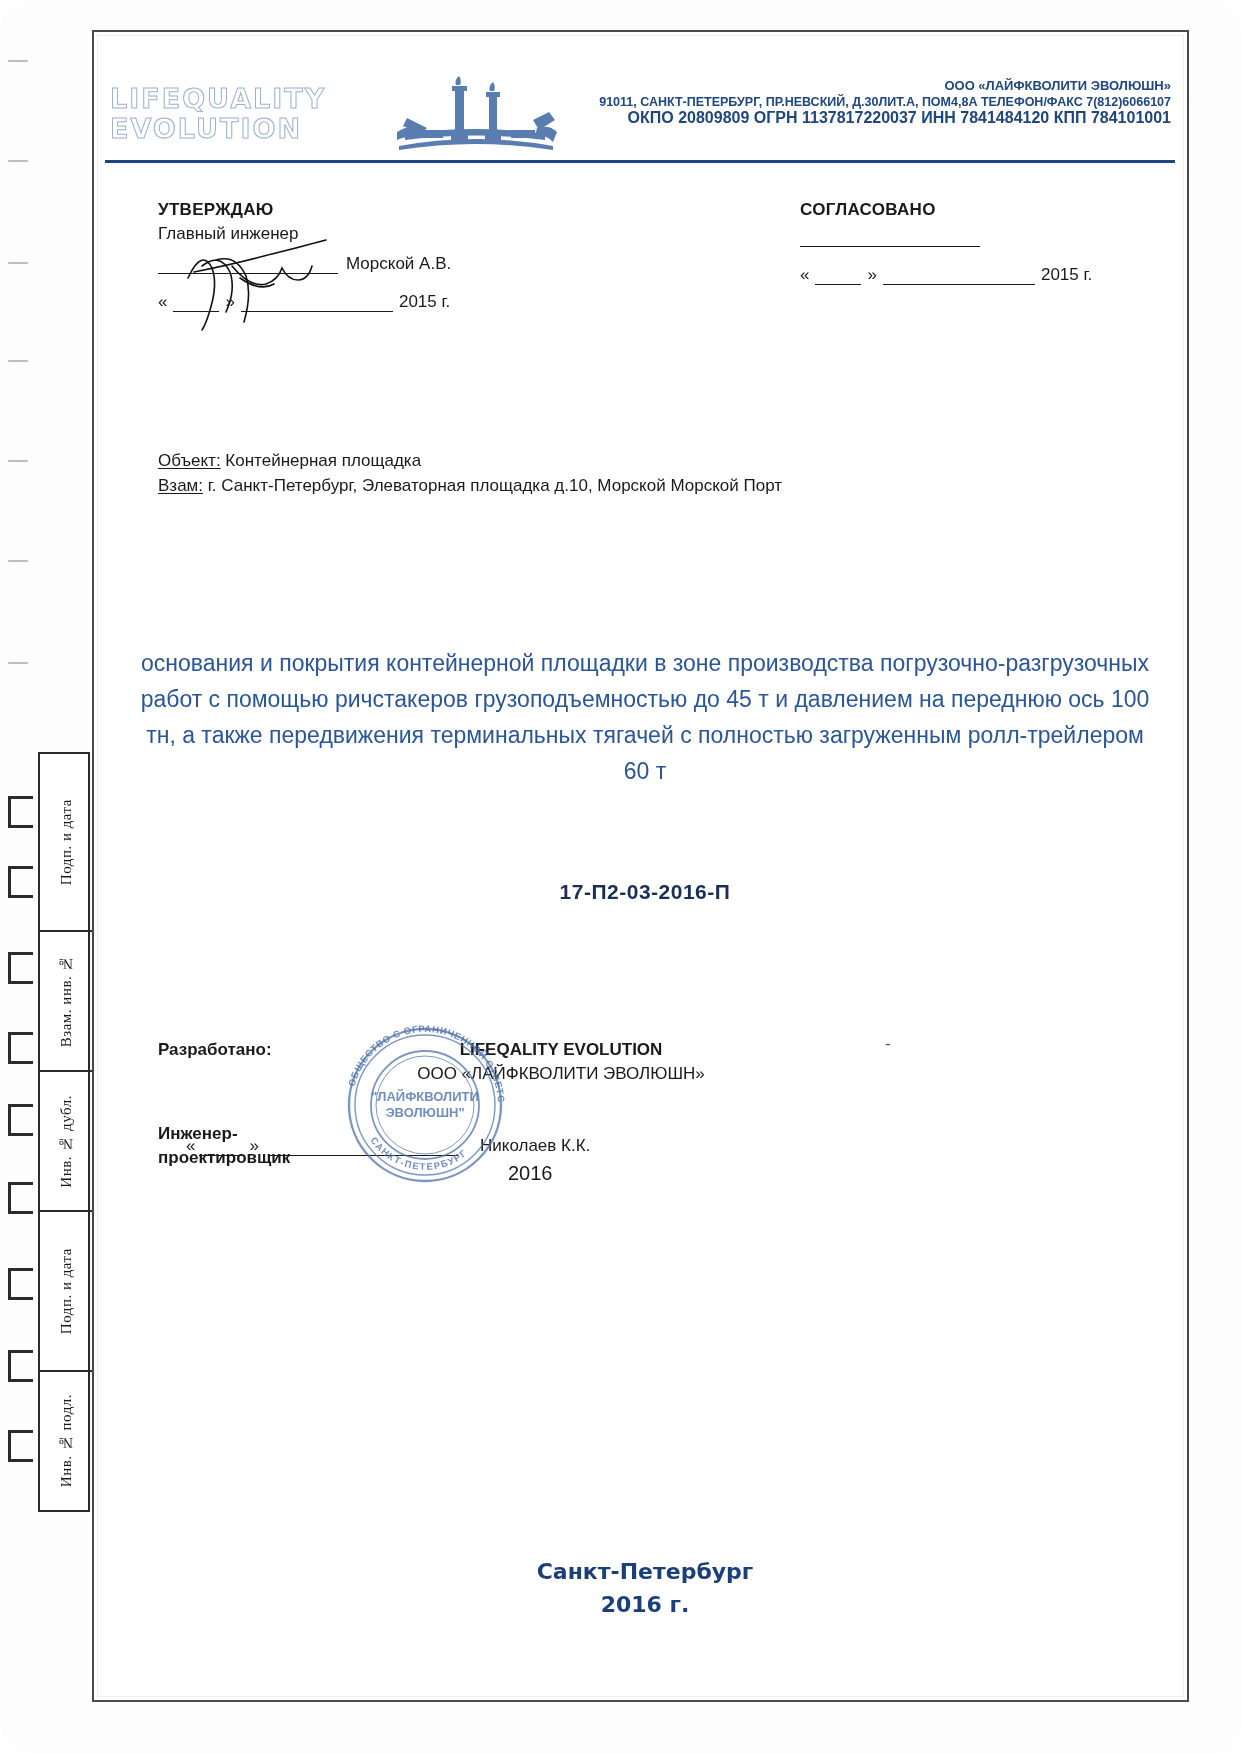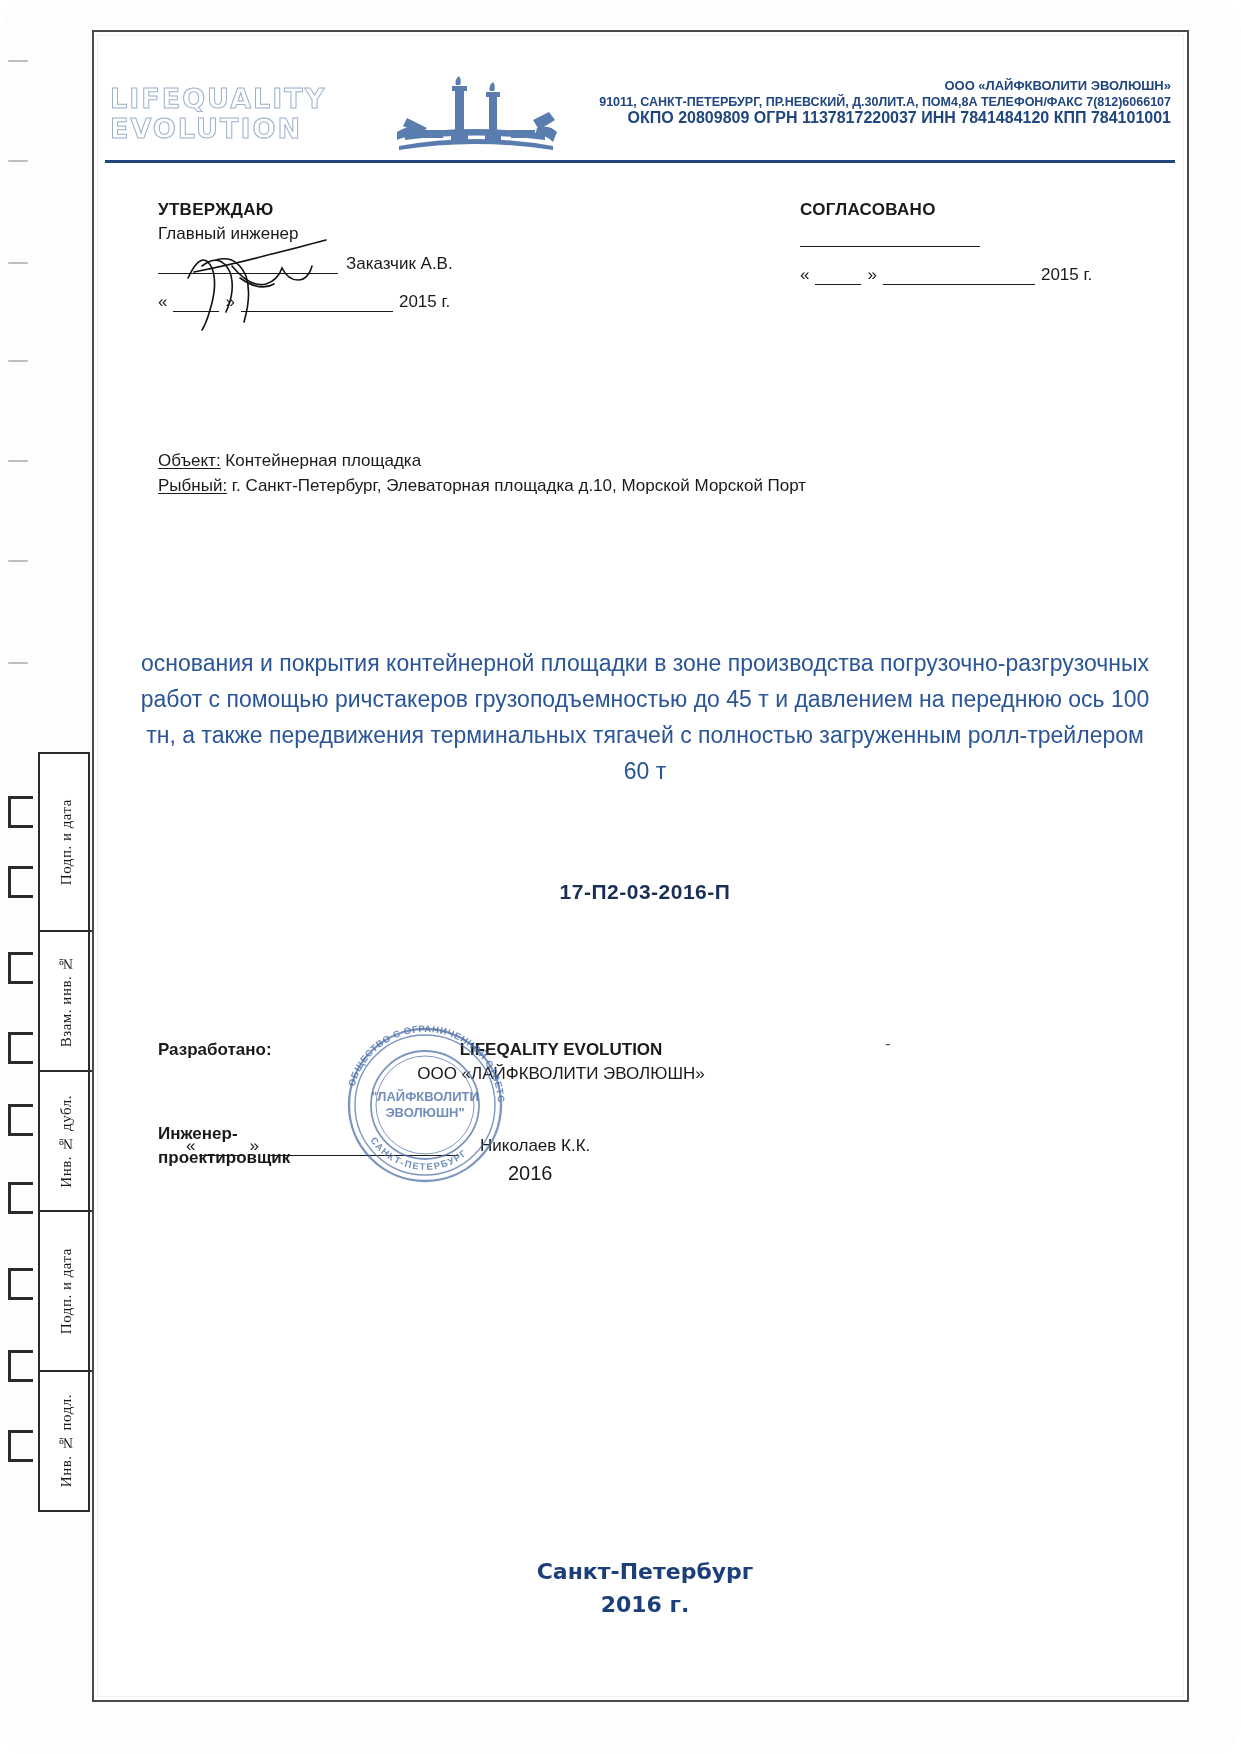--- a/index.html
+++ b/index.html
@@ -402,21 +402,21 @@
       <div class="company-reg">ОКПО 20809809 ОГРН 1137817220037 ИНН 7841484120 КПП 784101001</div>
     </div>
   </div>
   <div class="rule"></div>
 
   <div class="approve-left">
     <div class="approve-title">УТВЕРЖДАЮ</div>
     <div class="approve-role">Главный инженер</div>
     <div class="sign-row">
       <div class="sign-line"></div>
-      <div class="sign-name">Заказчик А.В.</div>
+      <div class="sign-name">Морской А.В.</div>
     </div>
     <div class="date-row">
       <span>«</span>
       <span class="blank-sm"></span>
       <span>»</span>
       <span class="blank-md"></span>
       <span>2015 г.</span>
     </div>
   </div>
 
@@ -446,21 +446,21 @@
       <span>2015 г.</span>
     </div>
   </div>
 
   <div class="meta">
     <div>
       <span class="meta-key">Объект:</span>
       <span>Контейнерная площадка</span>
     </div>
     <div>
-      <span class="meta-key">Рыбный:</span>
+      <span class="meta-key">Взам:</span>
       <span>г. Санкт-Петербург, Элеваторная площадка д.10, Морской Морской Порт</span>
     </div>
   </div>
 
   <div class="doc-title">
     <div class="doc-title-sub">основания и покрытия контейнерной площадки в зоне производства погрузочно-разгрузочных работ с помощью ричстакеров грузоподъемностью до 45 т и давлением на переднюю ось 100 тн, а также передвижения терминальных тягачей с полностью загруженным ролл-трейлером 60 т</div>
   </div>
   <div class="doc-code">17-П2-03-2016-П</div>
 
   <div class="dev-block">

